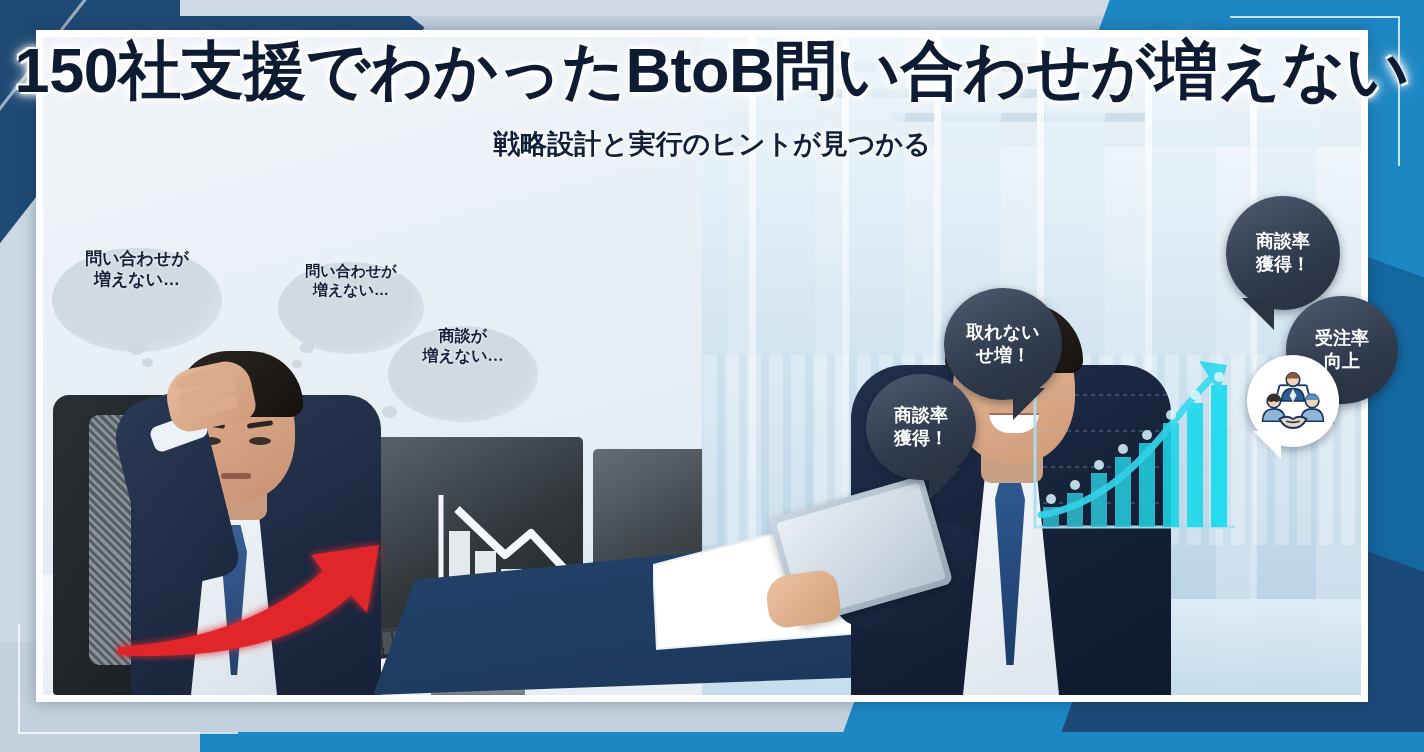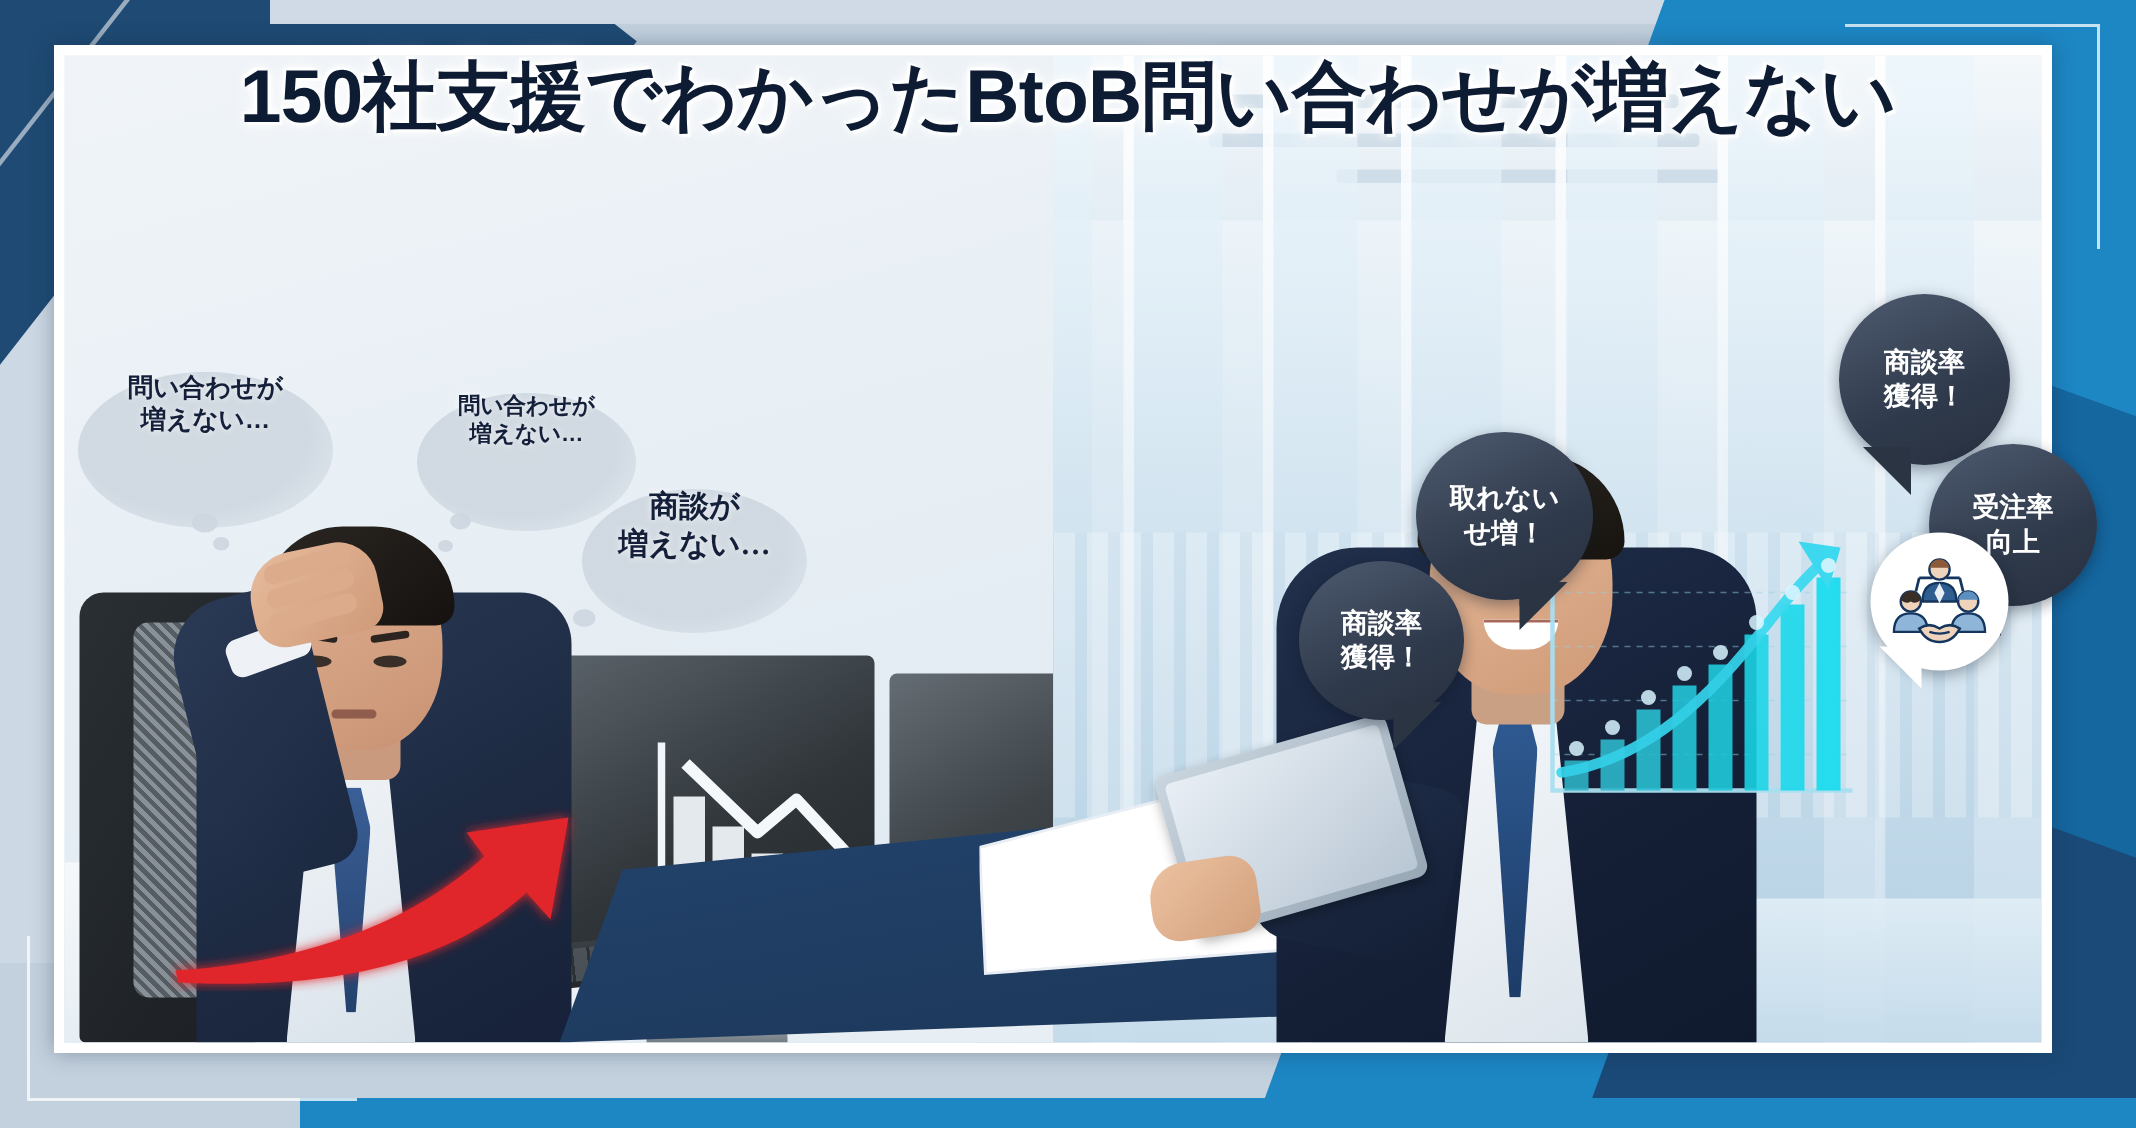--- a/index.html
+++ b/index.html
@@ -270,21 +270,21 @@
   #title-wrap {
     position:absolute; left:0; top:38px; width:100%; text-align:center; z-index:40;
   }
   .t-line {
     font-weight:bold; color:#0d1b33; letter-spacing:-.5px;
     text-shadow:
       0 0 8px #fff, 0 0 8px #fff, 0 0 16px #fff,
       2px 2px 0 rgba(255,255,255,.9), -2px -2px 0 rgba(255,255,255,.9);
     white-space:nowrap;
   }
-  #title1 { font-size:50px; line-height:1.04; }
+  #title1 { font-size:63px; line-height:1.04; }
   #title2 { font-size:55px; line-height:1.1; margin-top:4px; }
   #subtitle {
     margin-top:22px; font-size:27px; font-weight:bold; color:#10203a;
     text-shadow:0 0 7px #fff,0 0 12px #fff,1px 1px 0 #fff;
     white-space:nowrap;
   }
 
   
   .bubble-light {
     position:absolute; z-index:35; text-align:center;
@@ -517,41 +517,42 @@
         <path d="M20,48 q6,-4 12,0 q6,-4 12,0 q-4,8 -12,8 q-8,0 -12,-8 Z" fill="#f0d3bb" stroke="#14365e" stroke-width="1.6"></path>
         <path d="M26,50 q6,2 12,0" stroke="#14365e" stroke-width="1.4" fill="none"></path>
       </svg>
     </div>
 
   </div>
 </div>
 
 <div id="title-wrap">
   <div class="t-line" id="title1">150社支援でわかったBtoB問い合わせが増えない</div>
+  <div id="subtitle">戦略設計と実行のヒントが見つかる</div>
 </div>
 
 <div class="bubble-light" style="left:52px;top:248px;width:170px;height:104px;font-size:17px;">
   <span>
     <span>問い合わせが</span><br>
     <span>増えない…</span>
   </span>
 </div>
 <div class="tail-dot" style="left:128px;top:342px;width:17px;height:13px;"></div>
 <div class="tail-dot" style="left:142px;top:358px;width:11px;height:9px;"></div>
 
 <div class="bubble-light" style="left:278px;top:262px;width:146px;height:92px;font-size:15px;">
   <span>
     <span>問い合わせが</span><br>
     <span>増えない…</span>
   </span>
 </div>
 <div class="tail-dot" style="left:300px;top:342px;width:14px;height:11px;"></div>
 <div class="tail-dot" style="left:292px;top:360px;width:10px;height:8px;"></div>
 
-<div class="bubble-light" style="left:388px;top:326px;width:150px;height:96px;font-size:20px;font-family:Liberation Serif, serif;">
+<div class="bubble-light" style="left:388px;top:326px;width:150px;height:96px;font-size:16px;font-family:Liberation Serif, serif;">
   <span>
     <span>商談が</span><br>
     <span>増えない…</span>
   </span>
 </div>
 <div class="tail-dot" style="left:382px;top:406px;width:15px;height:12px;"></div>
 
 <div class="bubble-dark bd-tail-bl" style="right:84px;top:196px;width:114px;height:114px;font-size:18px;">
   <span>
     <span>商談率</span><br>

